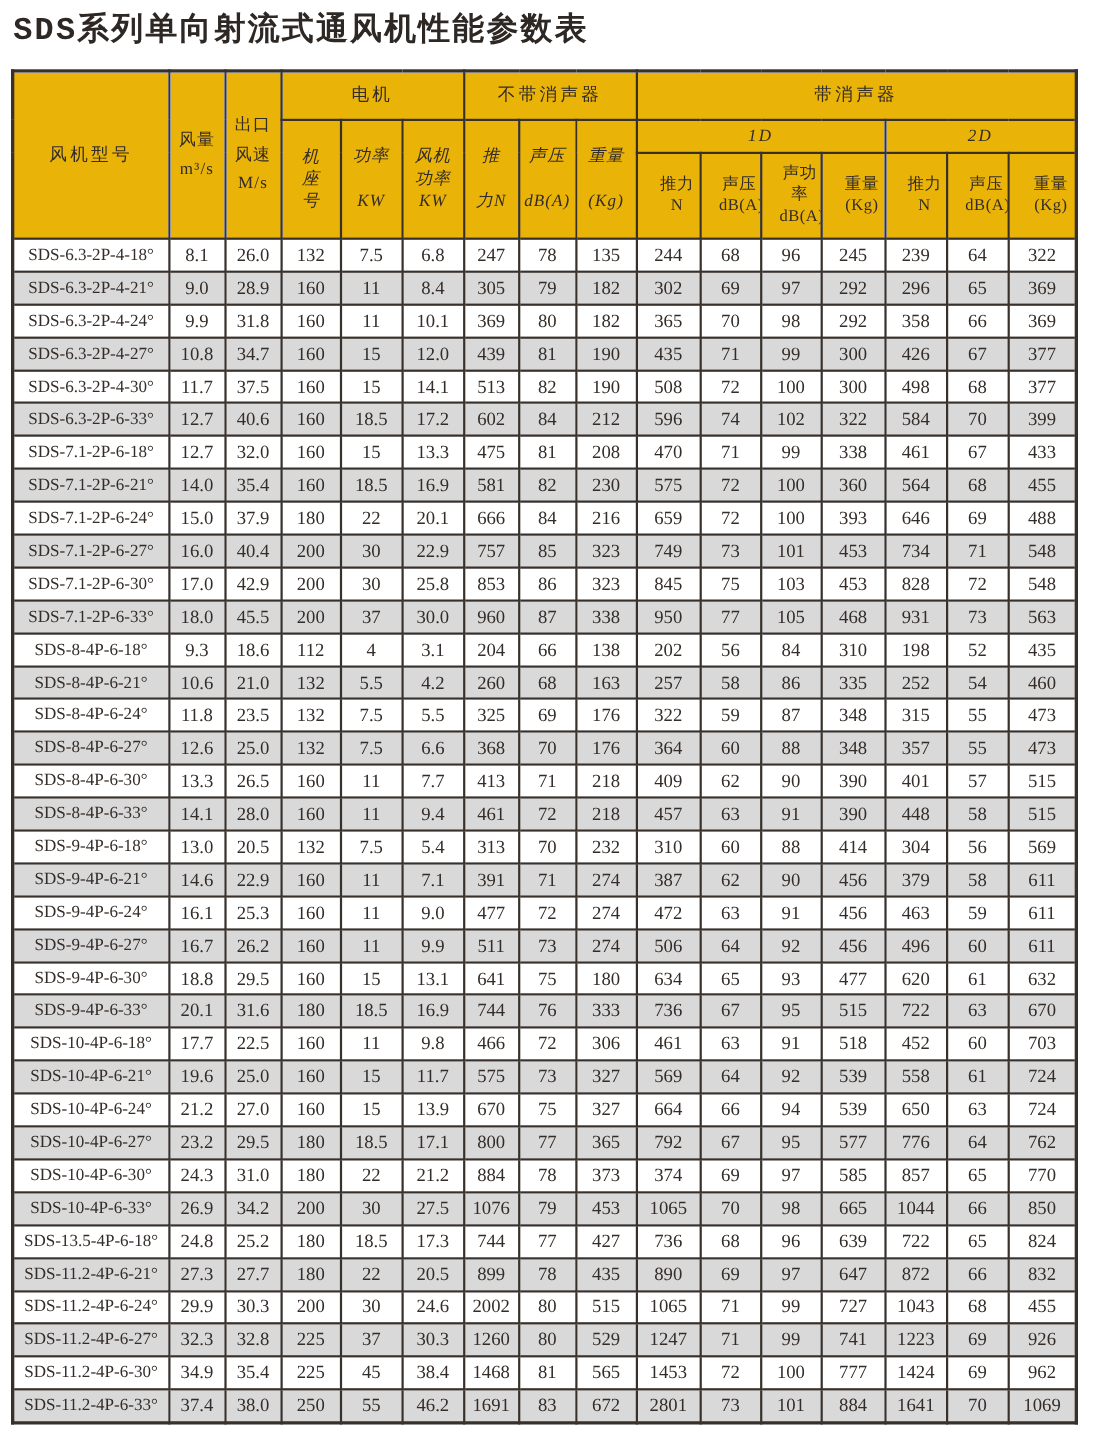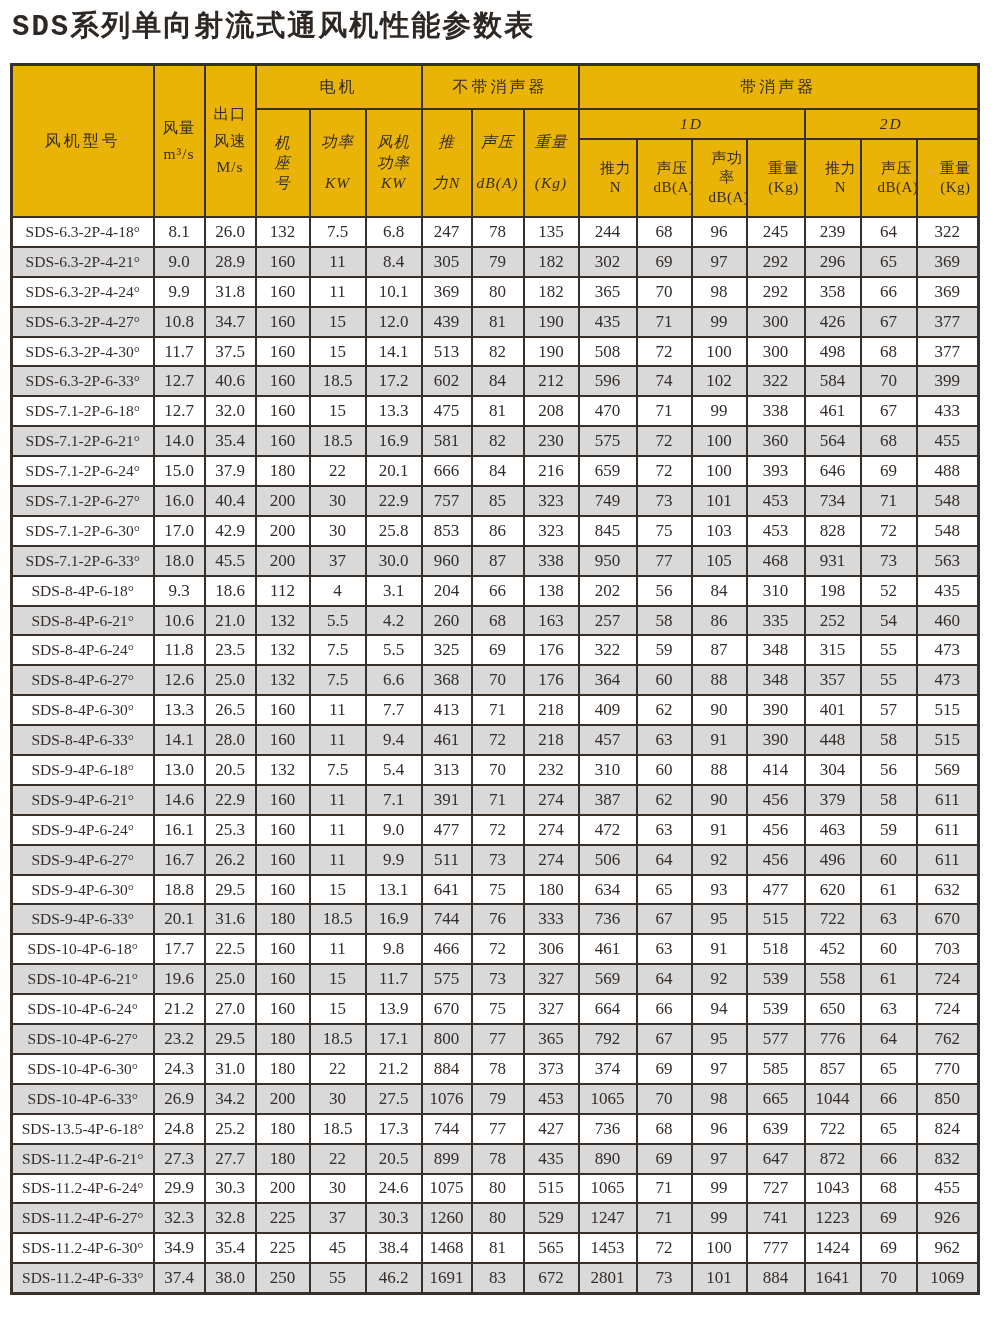--- a/index.html
+++ b/index.html
@@ -690,21 +690,21 @@
         <td>66</td>
         <td>832</td>
       </tr>
       <tr>
         <td class="model-col">SDS-11.2-4P-6-24°</td>
         <td>29.9</td>
         <td>30.3</td>
         <td>200</td>
         <td>30</td>
         <td>24.6</td>
-        <td>1075</td>
+        <td>2002</td>
         <td>80</td>
         <td>515</td>
         <td>1065</td>
         <td>71</td>
         <td>99</td>
         <td>727</td>
         <td>1043</td>
         <td>68</td>
         <td>455</td>
       </tr>

